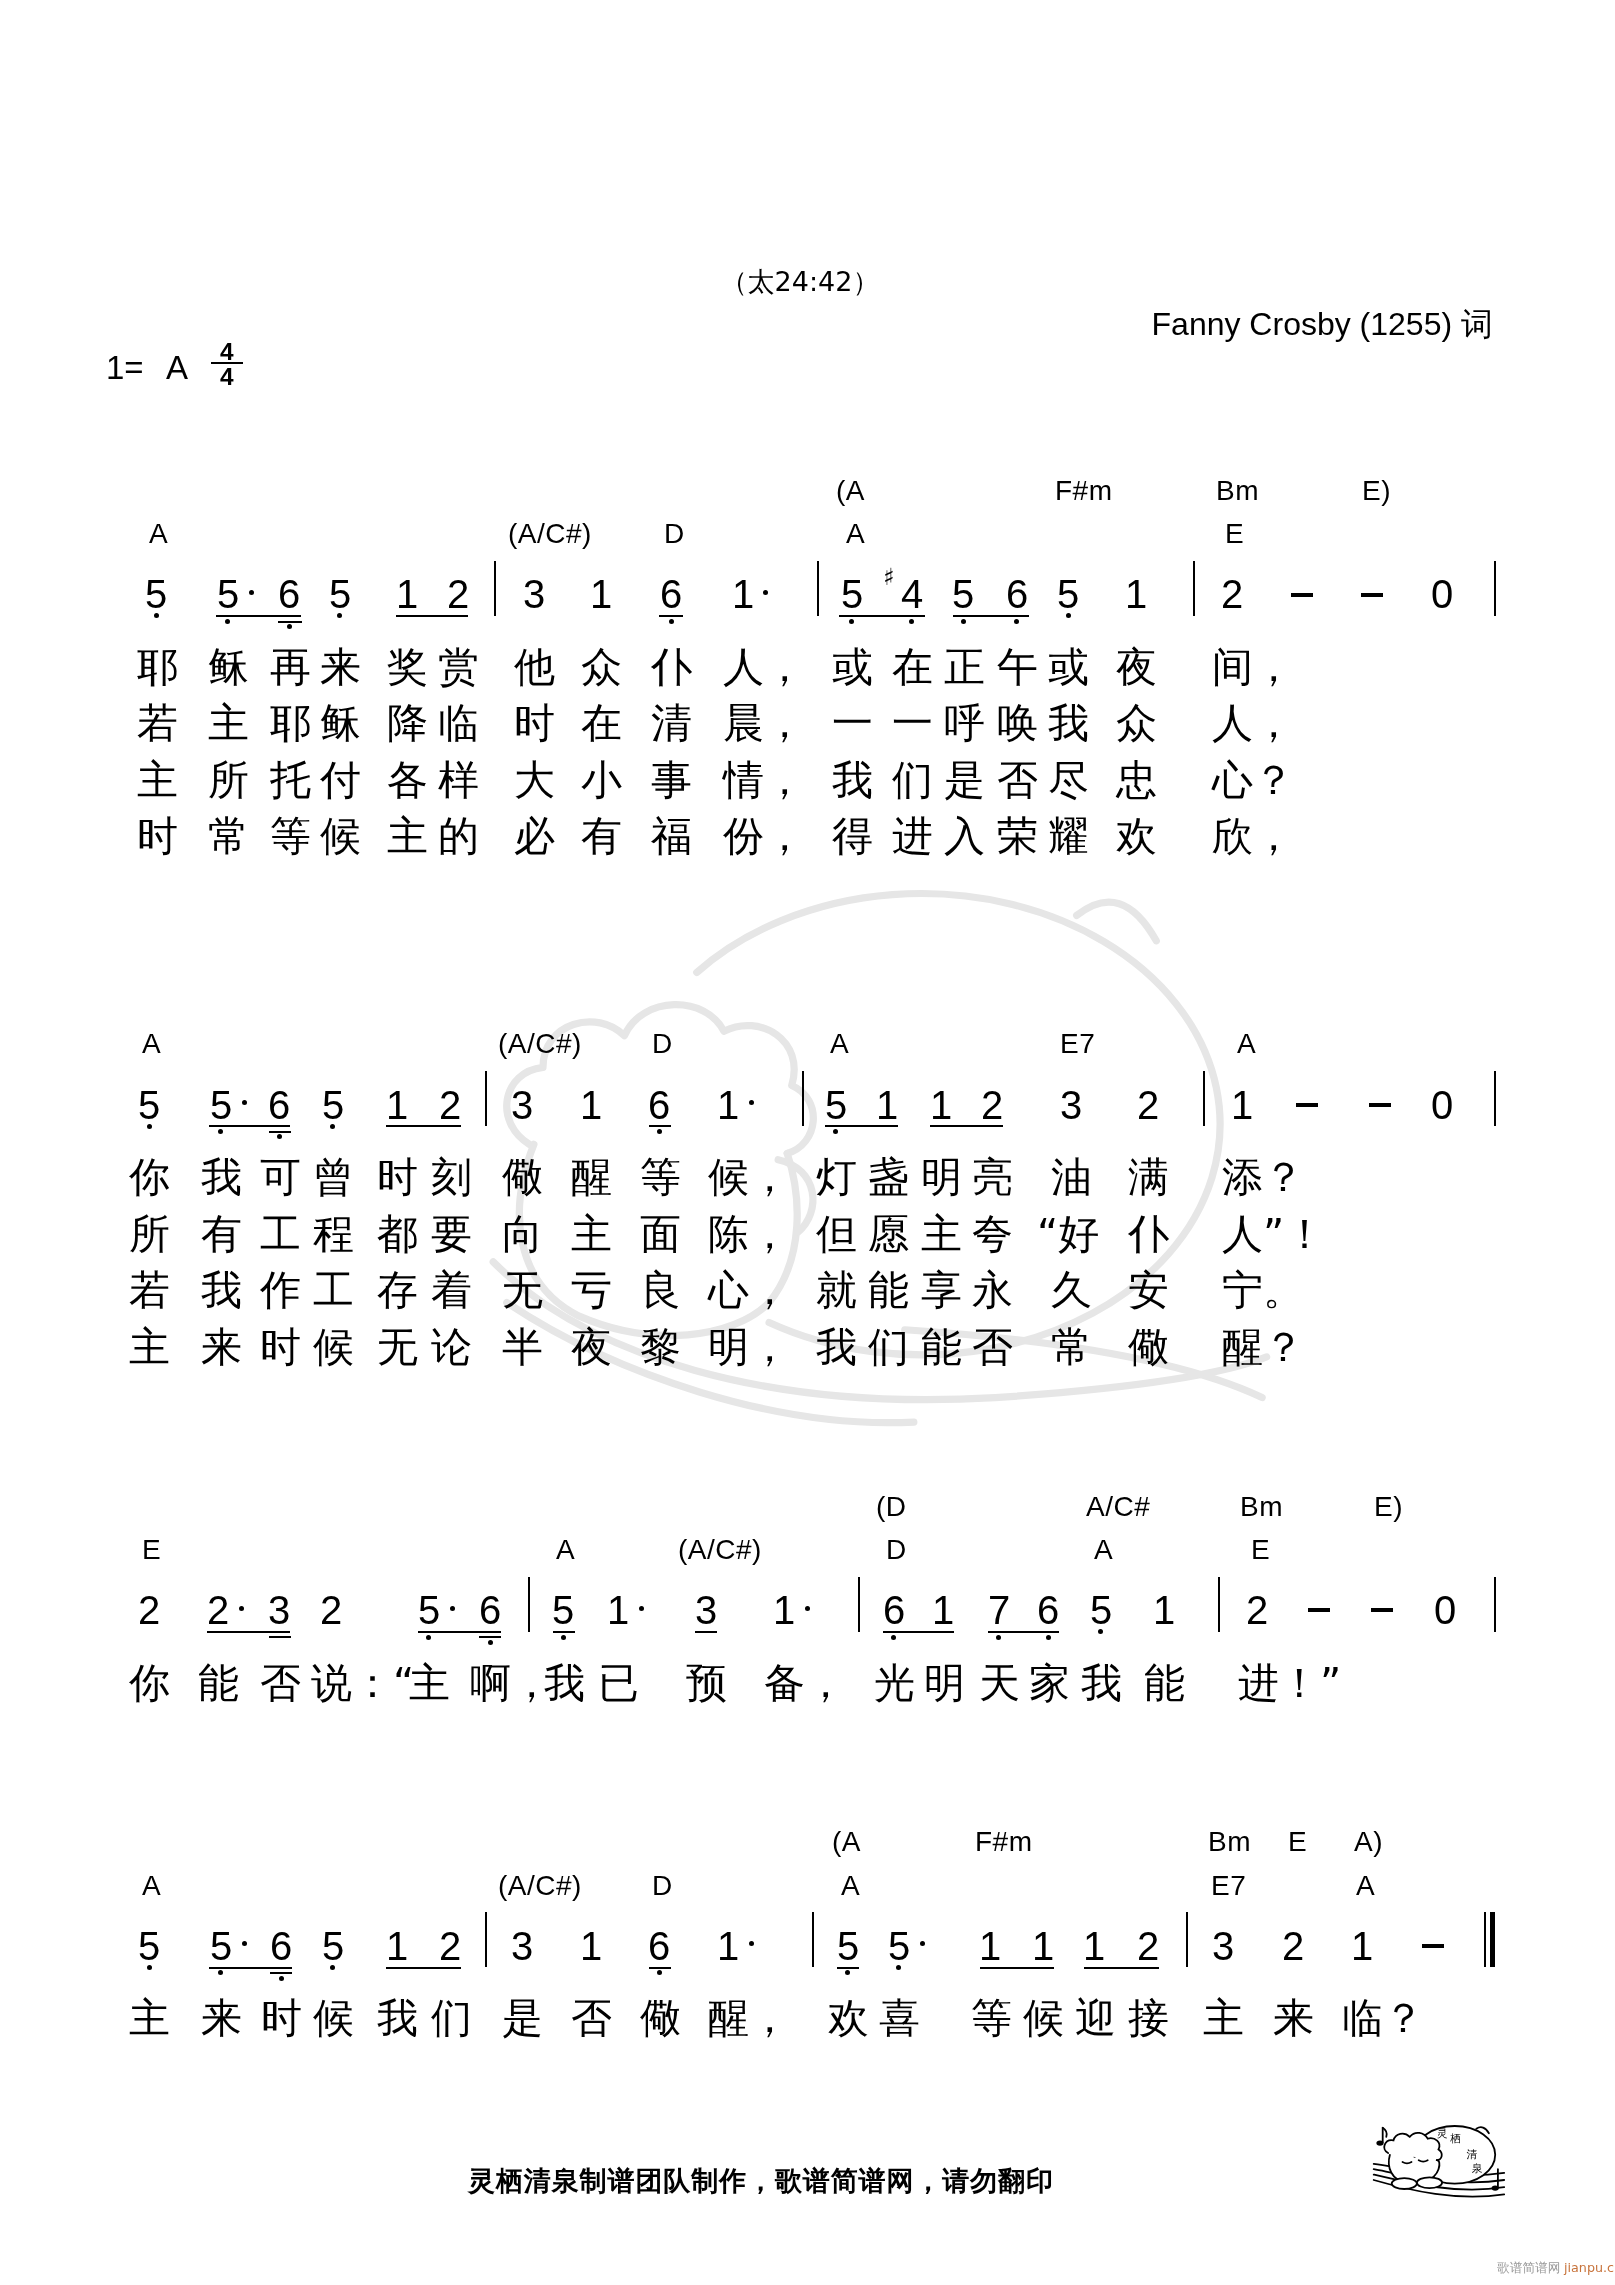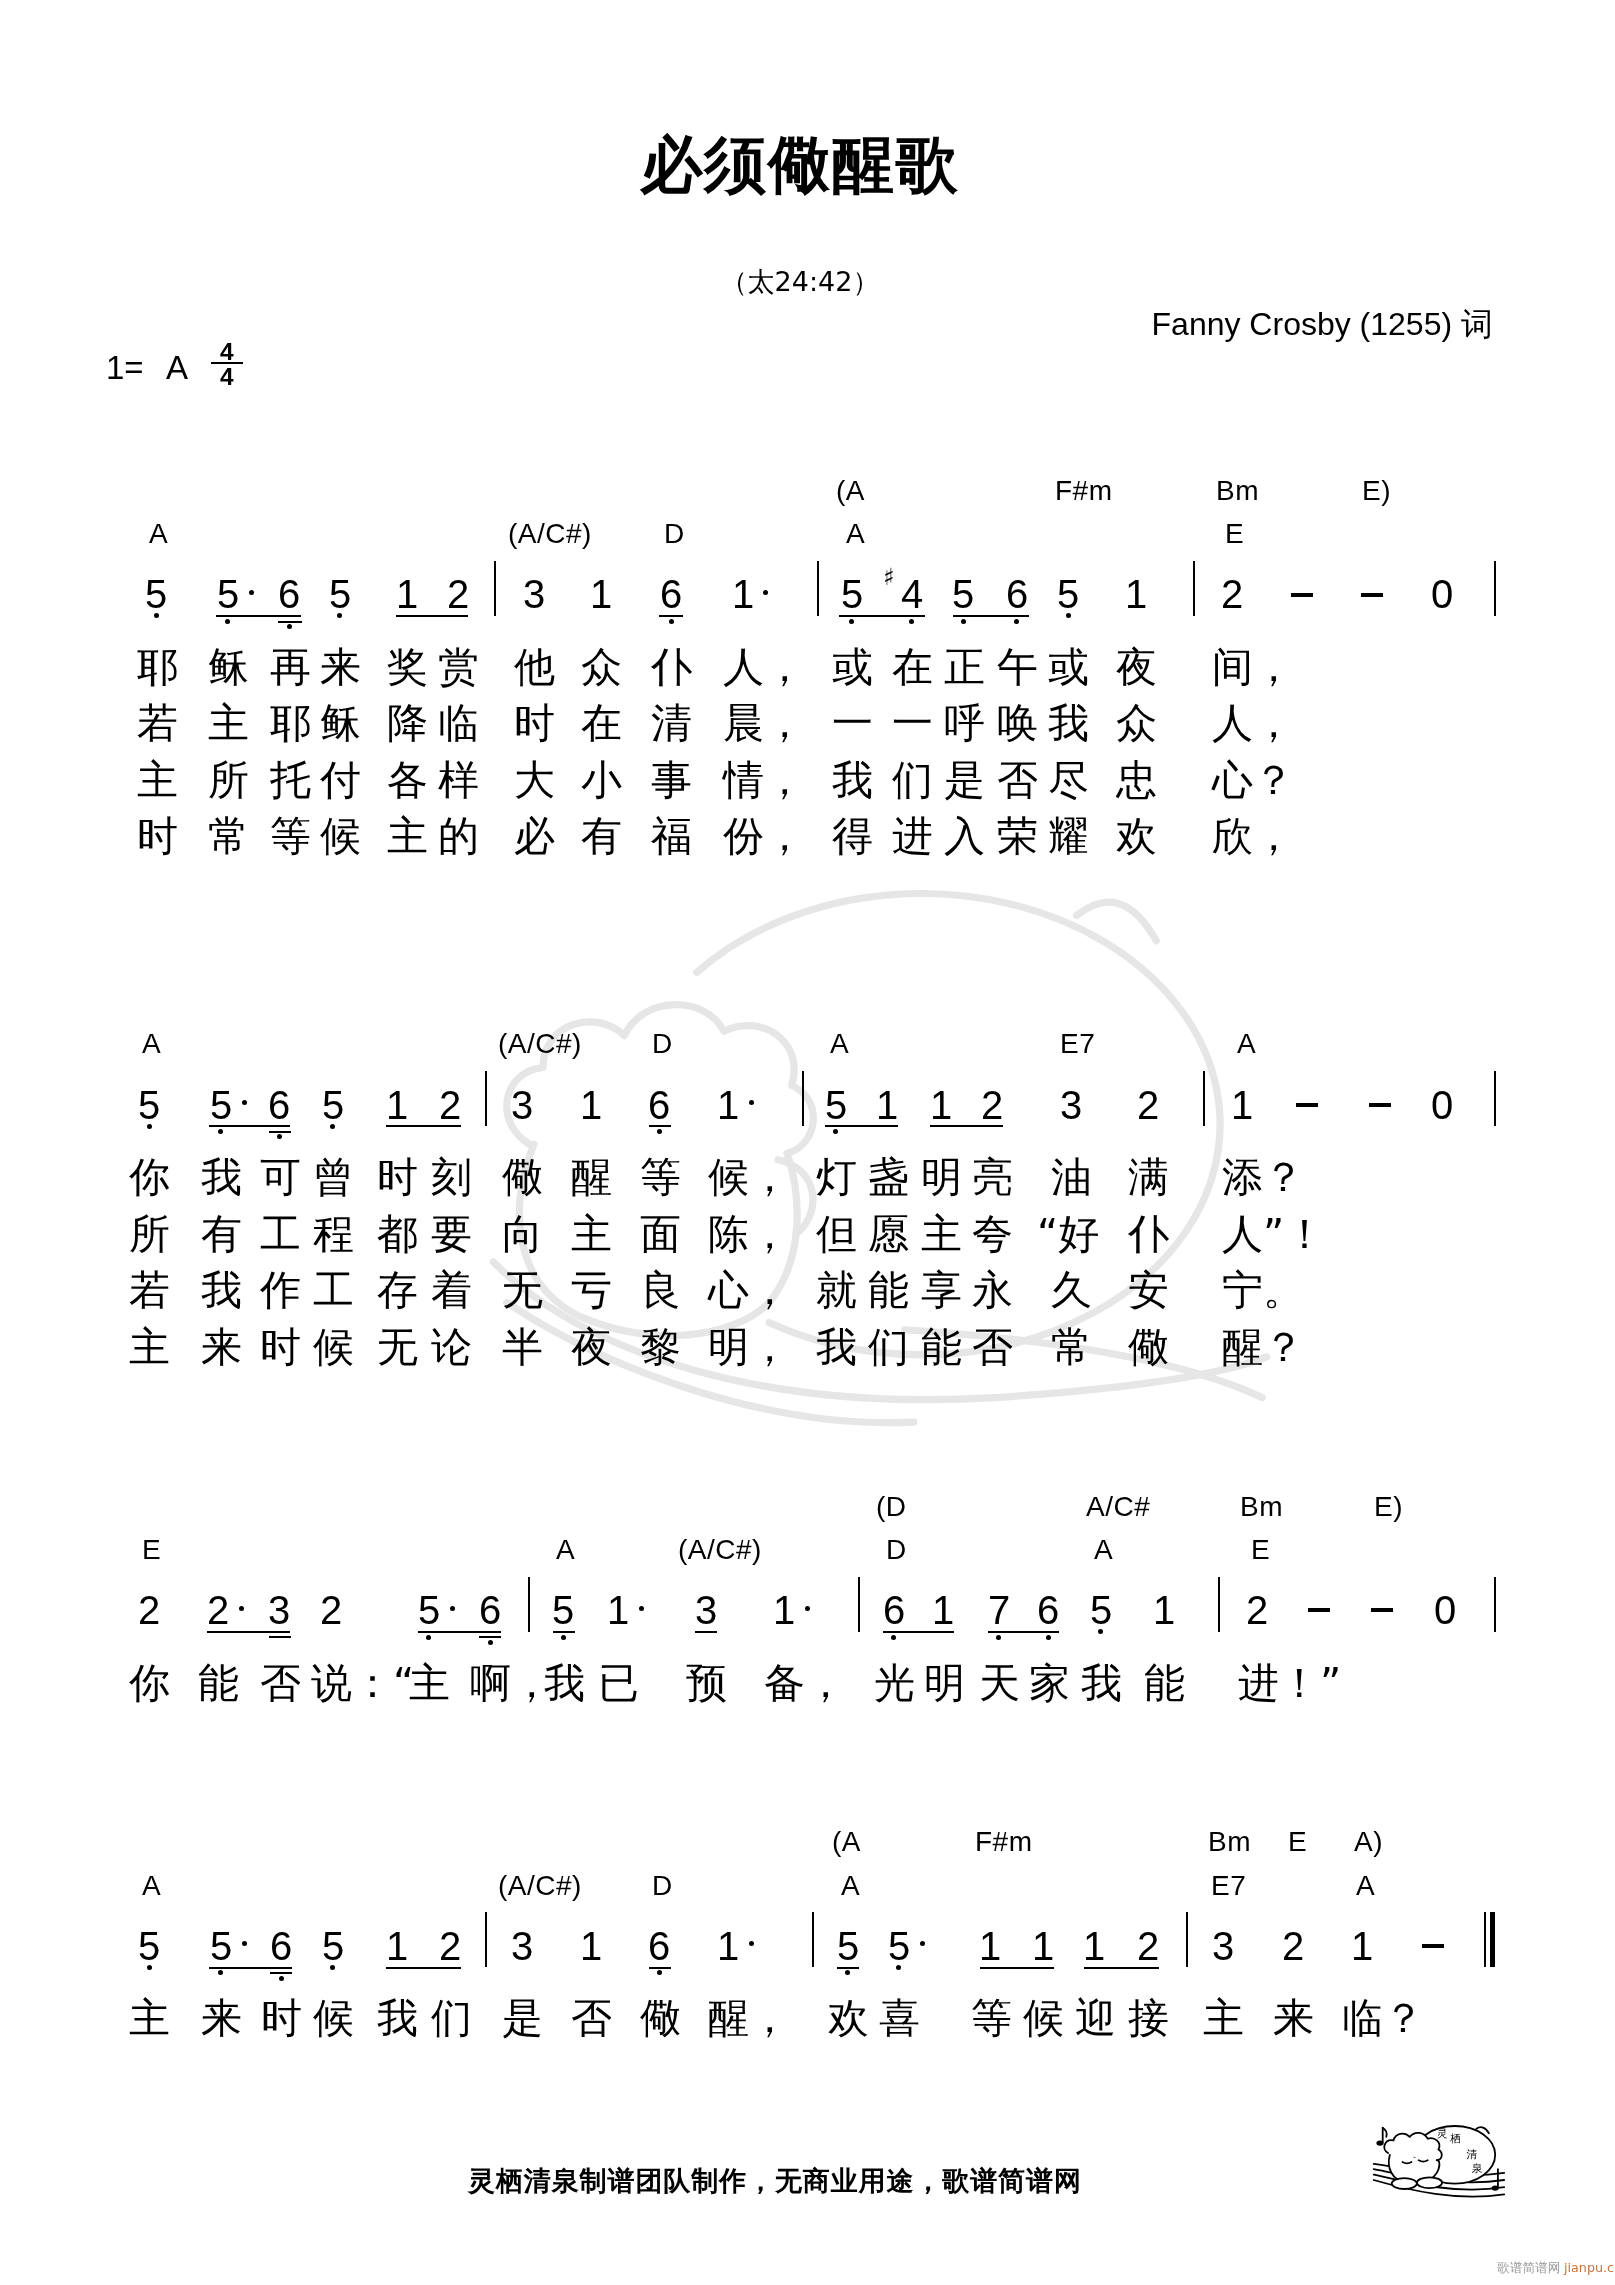--- a/index.html
+++ b/index.html
@@ -54,21 +54,20 @@
       <path d="M 1190 1012 Q 1240 972 1278 1040"></path>
       <path d="M 585 1265 C 545 1240 555 1185 600 1180 C 600 1130 660 1115 690 1145 C 710 1100 780 1100 800 1140 C 840 1120 890 1150 875 1200 C 910 1215 905 1265 870 1275"></path>
       <path d="M 590 1265 C 560 1340 570 1420 640 1455 C 720 1490 810 1480 850 1440 C 890 1390 885 1320 870 1275"></path>
       <path d="M 860 1282 C 905 1292 908 1340 882 1362"></path>
       <path d="M 545 1395 C 650 1500 850 1560 1100 1545 C 1250 1535 1350 1520 1400 1500"></path>
       <path d="M 560 1440 C 680 1520 860 1580 1010 1572"></path>
       <path d="M 1000 1470 C 1150 1480 1300 1500 1395 1545"></path>
     </g>
   </svg>
 
-  <div class="abs title">必须儆醒歌</div>
   <div class="abs scripture">（太24:42）</div>
   <div class="abs credit lyricist">Fanny Crosby (1255) 词</div>
 
   <div class="abs key-label">1=</div>
   <div class="abs key-note">A</div>
   <div class="abs ts-num">4</div>
   <div class="abs ts-line"></div>
   <div class="abs ts-den">4</div>
 
   <div id="score">
@@ -449,21 +448,21 @@
         <div class="abs lyric" style="left: 971px; top: 1998px;">等</div>
         <div class="abs lyric" style="left: 1023px; top: 1998px;">候</div>
         <div class="abs lyric" style="left: 1075px; top: 1998px;">迎</div>
         <div class="abs lyric" style="left: 1128px; top: 1998px;">接</div>
         <div class="abs lyric" style="left: 1203px; top: 1998px;">主</div>
         <div class="abs lyric" style="left: 1273px; top: 1998px;">来</div>
         <div class="abs lyric" style="left: 1342px; top: 1998px;">临？</div>
       </div>
     </div>
 
-  <div class="abs footer">灵栖清泉制谱团队制作，无商业用途，歌谱简谱网</div>
+  <div class="abs footer">灵栖清泉制谱团队制作，歌谱简谱网，请勿翻印</div>
 
   <svg class="logo" viewBox="0 0 160 100" xmlns="http://www.w3.org/2000/svg">
     <g stroke="#000" stroke-width="2" fill="none" stroke-linecap="round">
       <path d="M 8 52 C 50 58 100 70 153 62"></path>
       <path d="M 8 58 C 50 66 100 78 153 70"></path>
       <path d="M 8 64 C 50 74 100 86 153 78"></path>
       <path d="M 8 70 C 50 82 100 94 153 86"></path>
       <ellipse cx="98" cy="42" rx="45" ry="32" fill="#fff"></ellipse>
       <path d="M 122 13 Q 130 8 136 18"></path>
       <path d="M 24 40 C 16 36 20 24 30 26 C 32 18 42 16 48 22 C 54 15 64 17 68 24 C 76 22 84 28 80 36 C 86 40 84 48 78 48" fill="#fff"></path>

